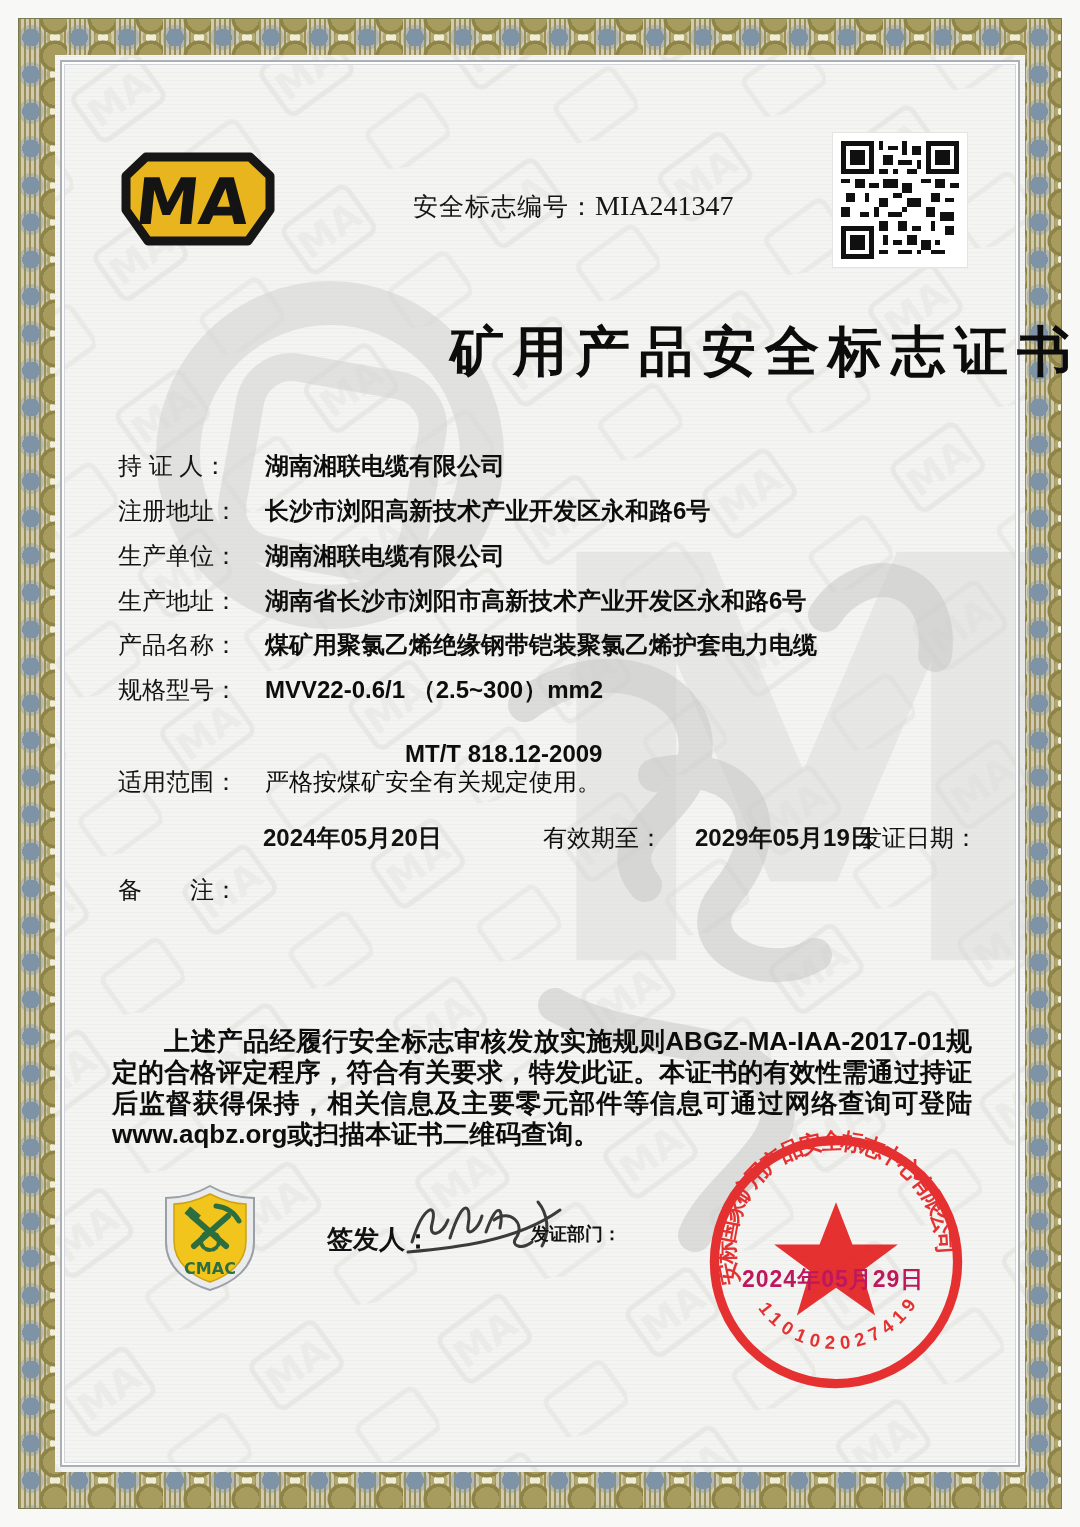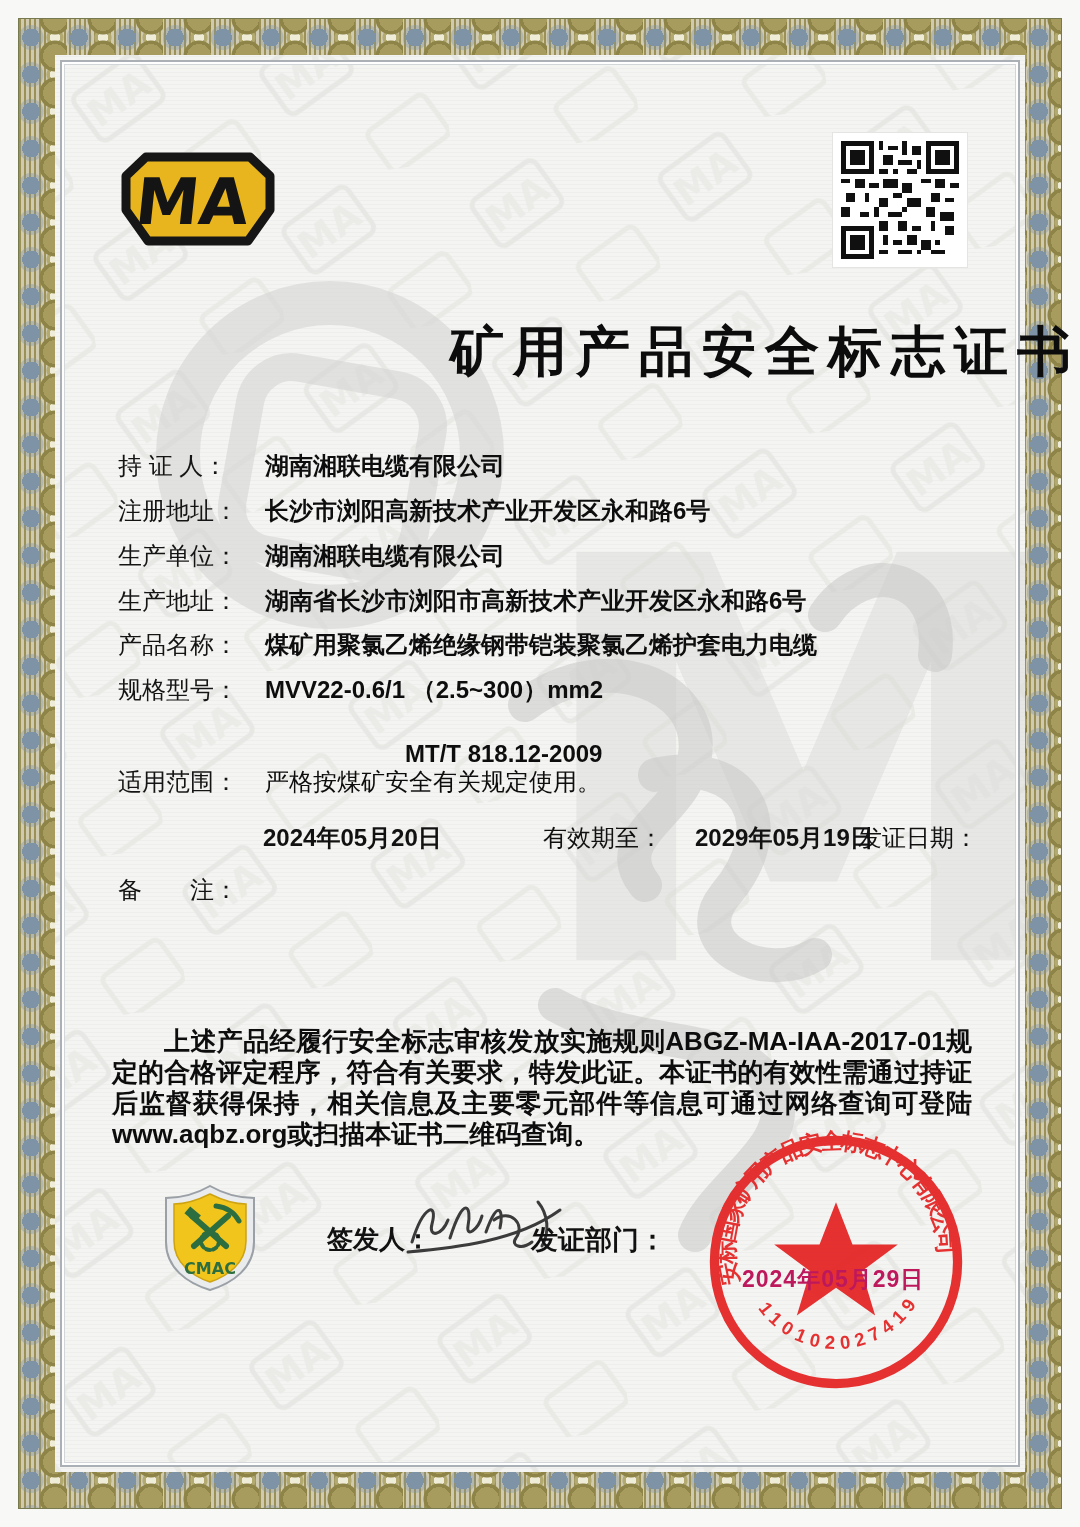--- a/index.html
+++ b/index.html
@@ -54,21 +54,21 @@
   .daterow .lab{font-weight:500;}
   .daterow .d1{position:absolute;left:145px;top:0;font-weight:600;}
   .daterow .lab2{position:absolute;left:425px;top:0;font-weight:500;}
   .daterow .d2{position:absolute;left:577px;top:0;font-weight:600;}
   .para{
     left:112px;top:1026px;width:860px;
     font-size:26px;line-height:31px;font-weight:700;color:#0d0d0d;
     text-indent:2em;text-align:justify;
   }
   .issuer{left:327px;top:1222px;font-size:26px;font-weight:600;}
-  .dept{left:531px;top:1222px;font-size:27px;font-weight:600;}
+  .dept{left:531px;top:1222px;font-size:18px;font-weight:600;}
   .sig{left:398px;top:1180px;}
   .cmac{left:164px;top:1184px;}
   .seal{left:700px;top:1126px;}
   .sealdate{left:742px;top:1264px;font-size:23px;font-weight:700;color:#be185d;letter-spacing:1px;}
 </style>
 </head>
 <body>
 
 <div class="page">
 
@@ -101,20 +101,23 @@
     </g>
   </svg>
 
   <div class="frame"></div>
 
   <svg class="abs ma-badge" width="164" height="102" viewBox="0 0 164 102">
     <path d="M10,28 L30,9 L134,9 L154,28 L154,62 L132,93 L32,93 L10,62 Z" fill="#e9b51f" stroke="#161616" stroke-width="9" stroke-linejoin="round"></path>
     <text x="82" y="76" text-anchor="middle" font-size="64" font-weight="900" fill="#141414" style="font-family:'DejaVu Sans',sans-serif" transform="skewX(-6)">MA</text>
   </svg>
 
+  <div class="abs certno">
+    <span>安全标志编号：</span><span class="num">MIA241347</span>
+  </div>
 
   <div class="abs qr">
     <svg width="118" height="118" viewBox="0 0 25 25" shape-rendering="crispEdges">
       <rect width="25" height="25" fill="#fff"></rect>
       <g fill="#101010">
         <rect x="0" y="0" width="7" height="7"></rect>
           <rect x="1" y="1" width="5" height="5" fill="#fff"></rect>
           <rect x="2" y="2" width="3" height="3"></rect>
         <rect x="18" y="0" width="7" height="7"></rect>
           <rect x="19" y="1" width="5" height="5" fill="#fff"></rect>

